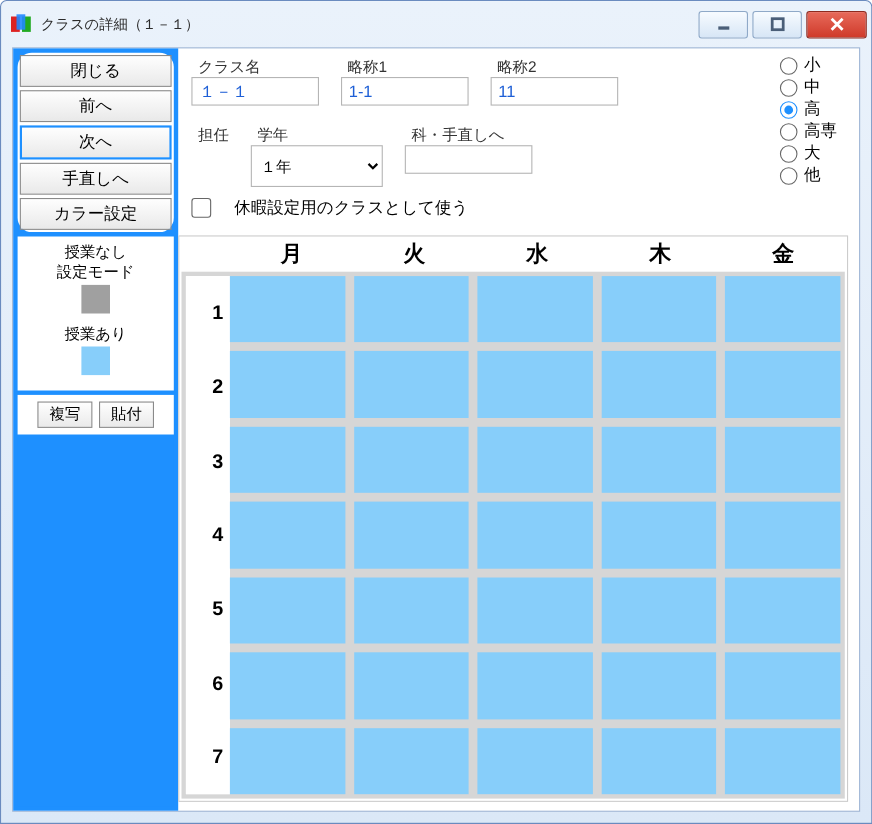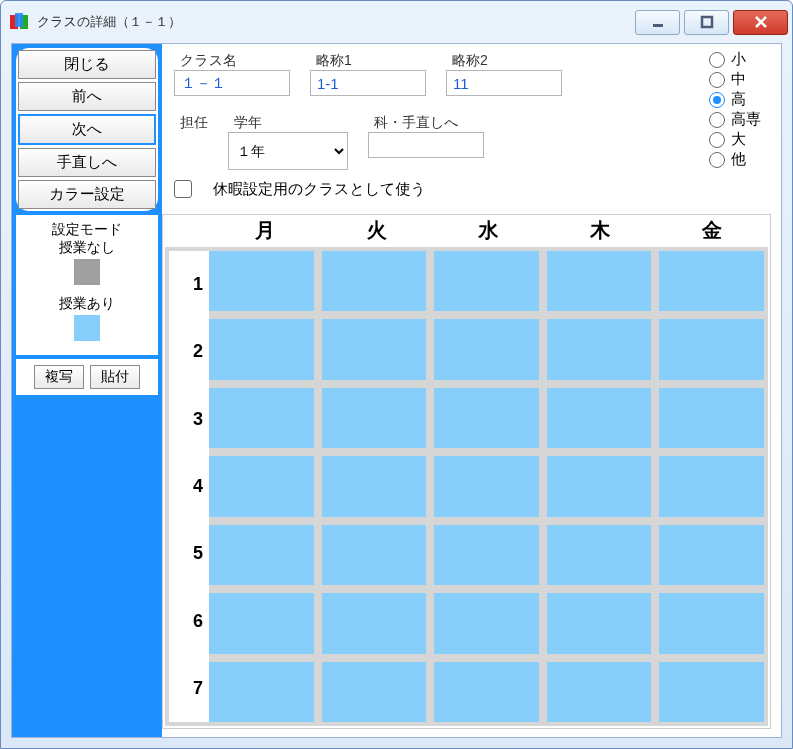--- a/index.html
+++ b/index.html
@@ -255,22 +255,22 @@
 
     <div class="sidebar">
       <div class="side-btns">
         <div class="side-btn">閉じる</div>
         <div class="side-btn">前へ</div>
         <div class="side-btn active">次へ</div>
         <div class="side-btn">手直しへ</div>
         <div class="side-btn">カラー設定</div>
       </div>
       <div class="mode-area">
+        <div>授業なし</div>
         <div>設定モード</div>
-        <div>授業なし</div>
         <div class="swatch gray"></div>
         <div>授業あり</div>
         <div class="swatch blue"></div>
       </div>
       <div class="copy-row">
         <div class="mini-btn">複写</div>
         <div class="mini-btn">貼付</div>
       </div>
       <div class="sidebar-fill"></div>
     </div>

